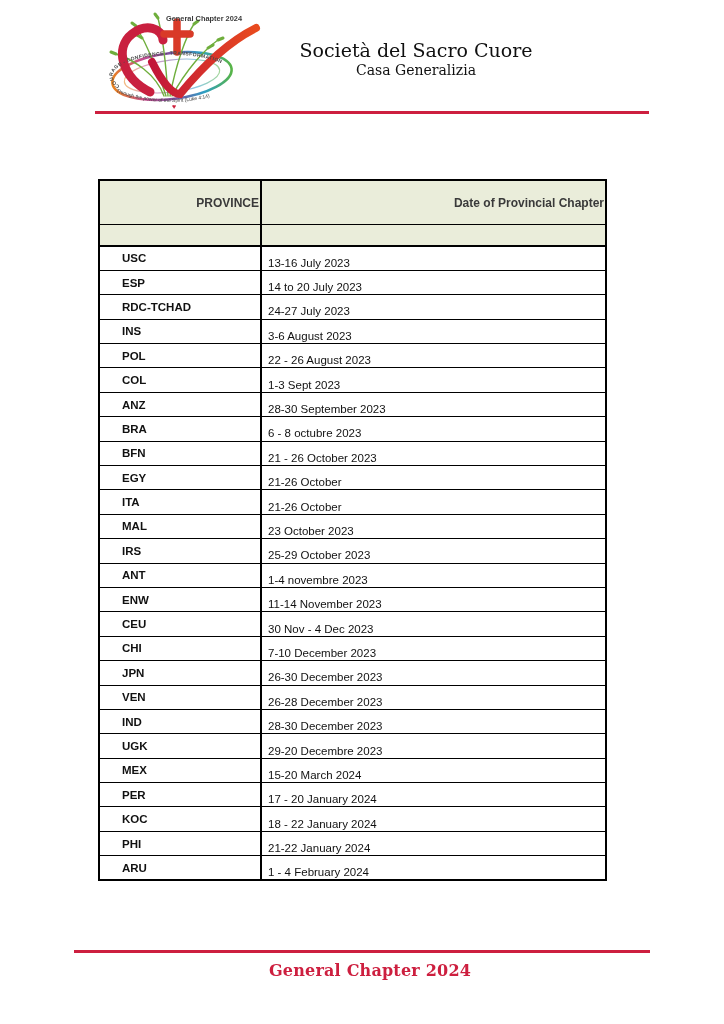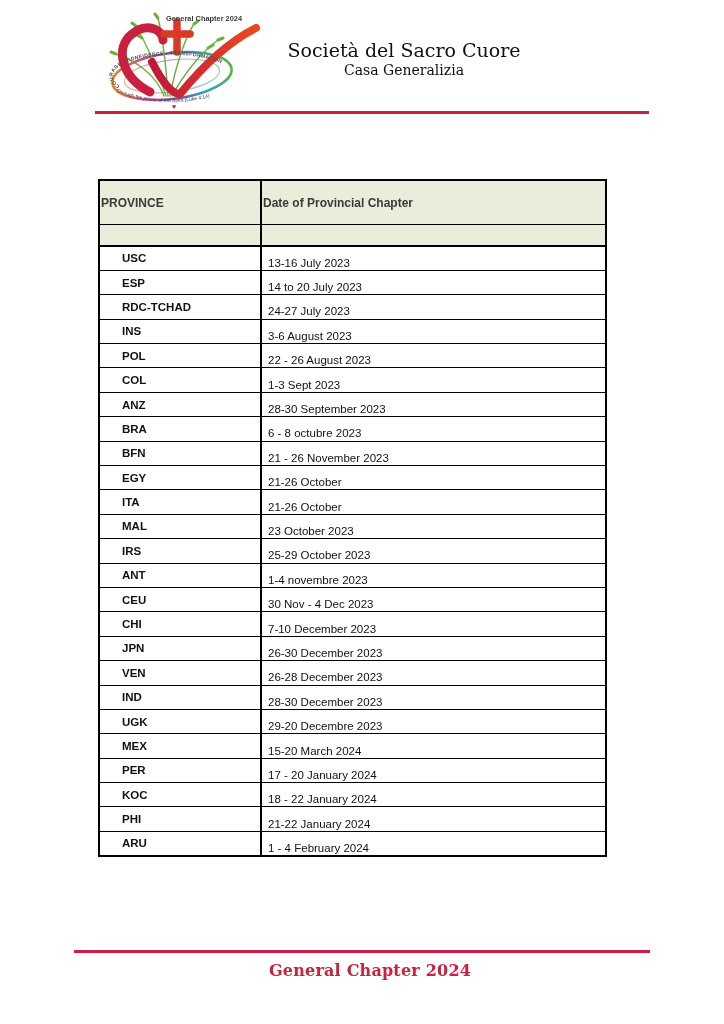--- a/index.html
+++ b/index.html
@@ -6,37 +6,37 @@
     --accent:#cd1f3f;
     --table-head-bg:#eaedda;
   }
   html,body{margin:0;padding:0;background:#fff;}
   .page{
     position:relative;width:724px;height:1024px;background:#fff;overflow:hidden;
     font-family:"Liberation Sans",sans-serif;color:#1a1a1a;margin-left:8px;
   }
   
   .logo{position:absolute;left:78px;top:4px;width:180px;height:110px;}
-  .title-block{position:absolute;left:236px;top:40px;width:320px;text-align:center;color:#101010;}
+  .title-block{position:absolute;left:248px;top:40px;width:320px;text-align:center;color:#101010;}
   .doc-title{font-family:"DejaVu Serif","Liberation Serif",serif;font-size:19px;line-height:1.15;}
   .doc-subtitle{font-family:"DejaVu Serif","Liberation Serif",serif;font-size:14px;line-height:1.25;}
   .rule{position:absolute;background:var(--accent);height:3px;}
   .rule-top{left:87px;top:111px;width:554px;}
   .rule-bottom{left:66px;top:950px;width:576px;}
   
   .chapter-table{
     position:absolute;left:90px;top:179px;width:507px;
     border-collapse:collapse;table-layout:fixed;
     border:2px solid #000;
   }
   .chapter-table th,.chapter-table td{border:1px solid #000;overflow:hidden;white-space:nowrap;}
   .chapter-table th:first-child,.chapter-table td:first-child{border-right:2px solid #000;}
   .head-row th{
     background:var(--table-head-bg);height:41px;font-size:12px;font-weight:bold;
-    color:#3a3a3a;text-align:left;vertical-align:middle;
+    color:#3a3a3a;text-align:right;vertical-align:middle;
   }
   .spacer-row td{background:var(--table-head-bg);height:18px;border-bottom:2px solid #000;}
   .chapter-table tbody tr{height:24.4px;}
   .chapter-table tbody td{font-size:11.5px;vertical-align:middle;color:#111;}
   .cell-province{font-weight:bold;padding:0 2px 0 22px;}
   .cell-date{padding:9px 2px 0 6px;}
   
   .footer-text{
     position:absolute;left:0;top:961px;width:724px;text-align:center;
     font-family:"DejaVu Serif","Liberation Serif",serif;font-weight:bold;
@@ -160,21 +160,21 @@
         <tr>
           <td class="cell-province">ANZ</td>
           <td class="cell-date">28-30 September 2023</td>
         </tr>
         <tr>
           <td class="cell-province">BRA</td>
           <td class="cell-date">6 - 8 octubre 2023</td>
         </tr>
         <tr>
           <td class="cell-province">BFN</td>
-          <td class="cell-date">21 - 26 November 2023</td>
+          <td class="cell-date">21 - 26 October 2023</td>
         </tr>
         <tr>
           <td class="cell-province">EGY</td>
           <td class="cell-date">21-26 October</td>
         </tr>
         <tr>
           <td class="cell-province">ITA</td>
           <td class="cell-date">21-26 October</td>
         </tr>
         <tr>
@@ -183,20 +183,24 @@
         </tr>
         <tr>
           <td class="cell-province">IRS</td>
           <td class="cell-date">25-29 October 2023</td>
         </tr>
         <tr>
           <td class="cell-province">ANT</td>
           <td class="cell-date">1-4 novembre 2023</td>
         </tr>
         <tr>
+          <td class="cell-province">ENW</td>
+          <td class="cell-date">11-14 November 2023</td>
+        </tr>
+        <tr>
           <td class="cell-province">CEU</td>
           <td class="cell-date">30 Nov - 4 Dec 2023</td>
         </tr>
         <tr>
           <td class="cell-province">CHI</td>
           <td class="cell-date">7-10 December 2023</td>
         </tr>
         <tr>
           <td class="cell-province">JPN</td>
           <td class="cell-date">26-30 December 2023</td>

